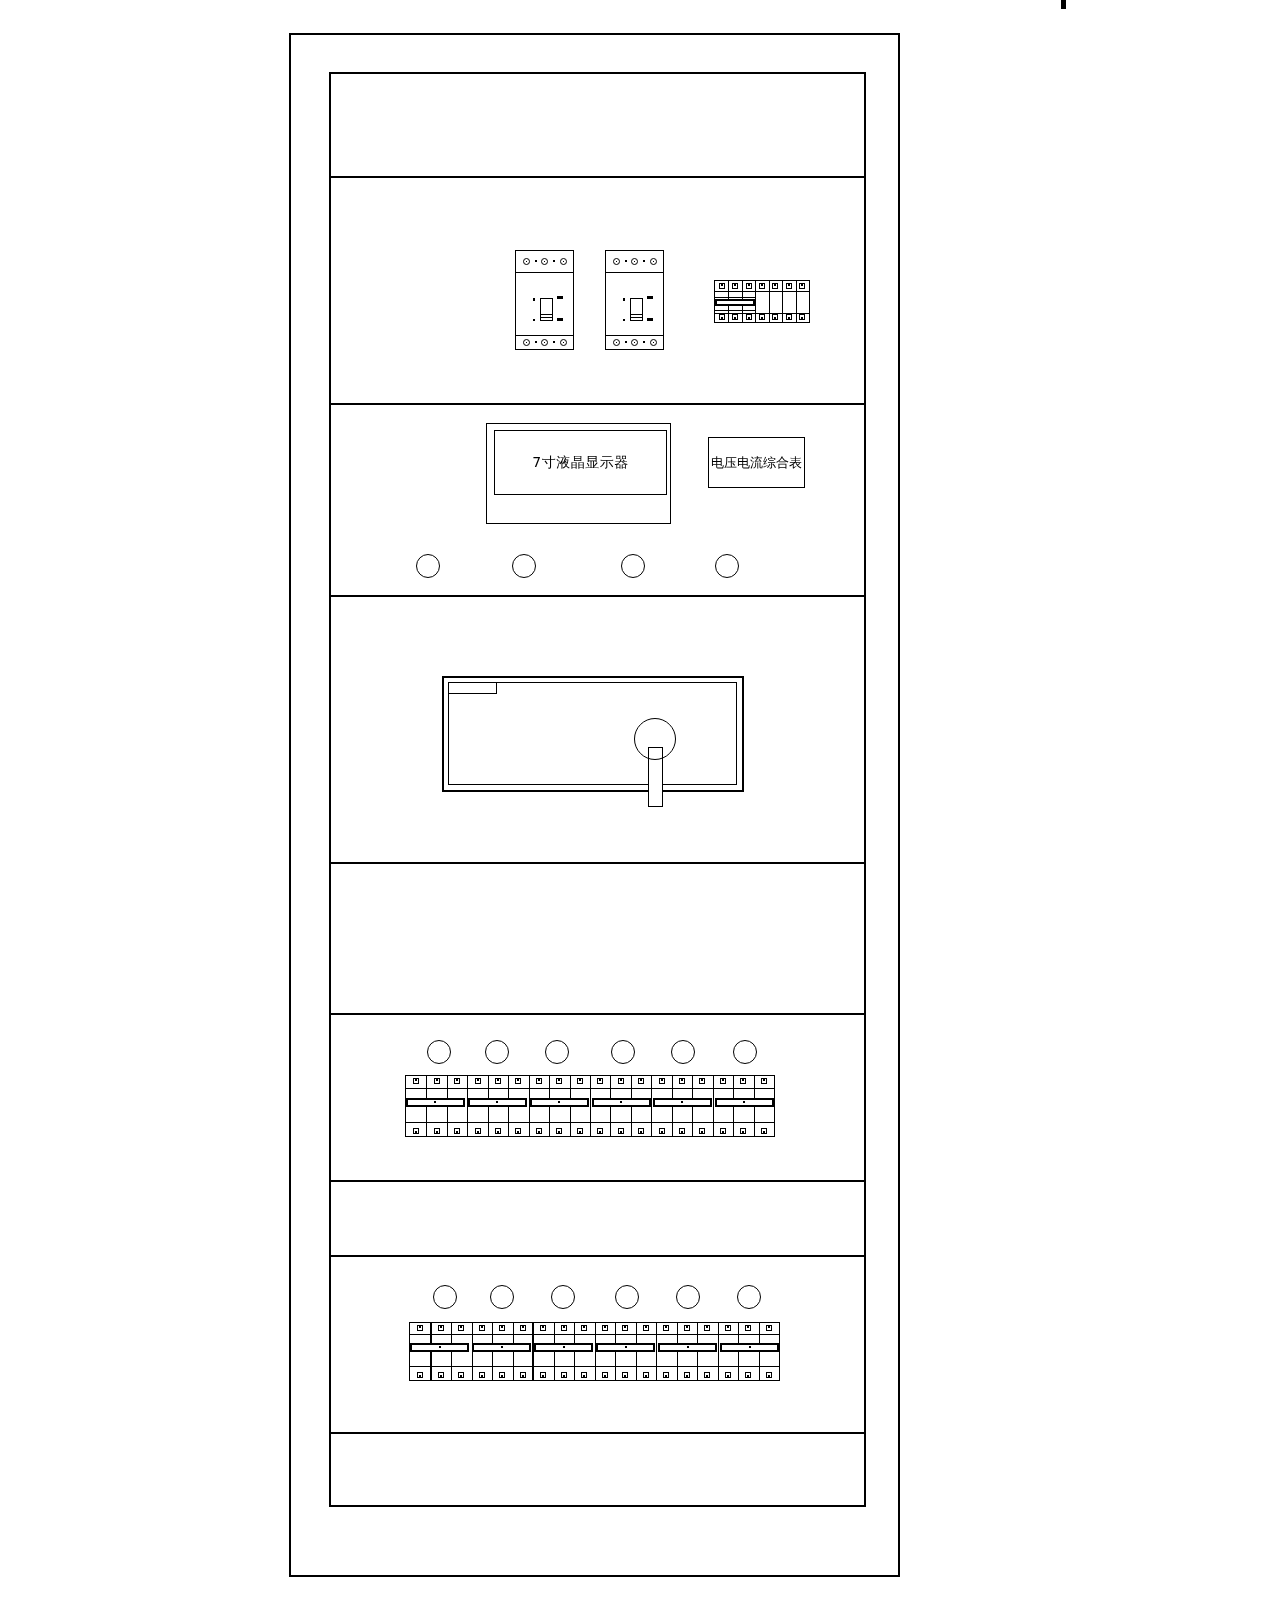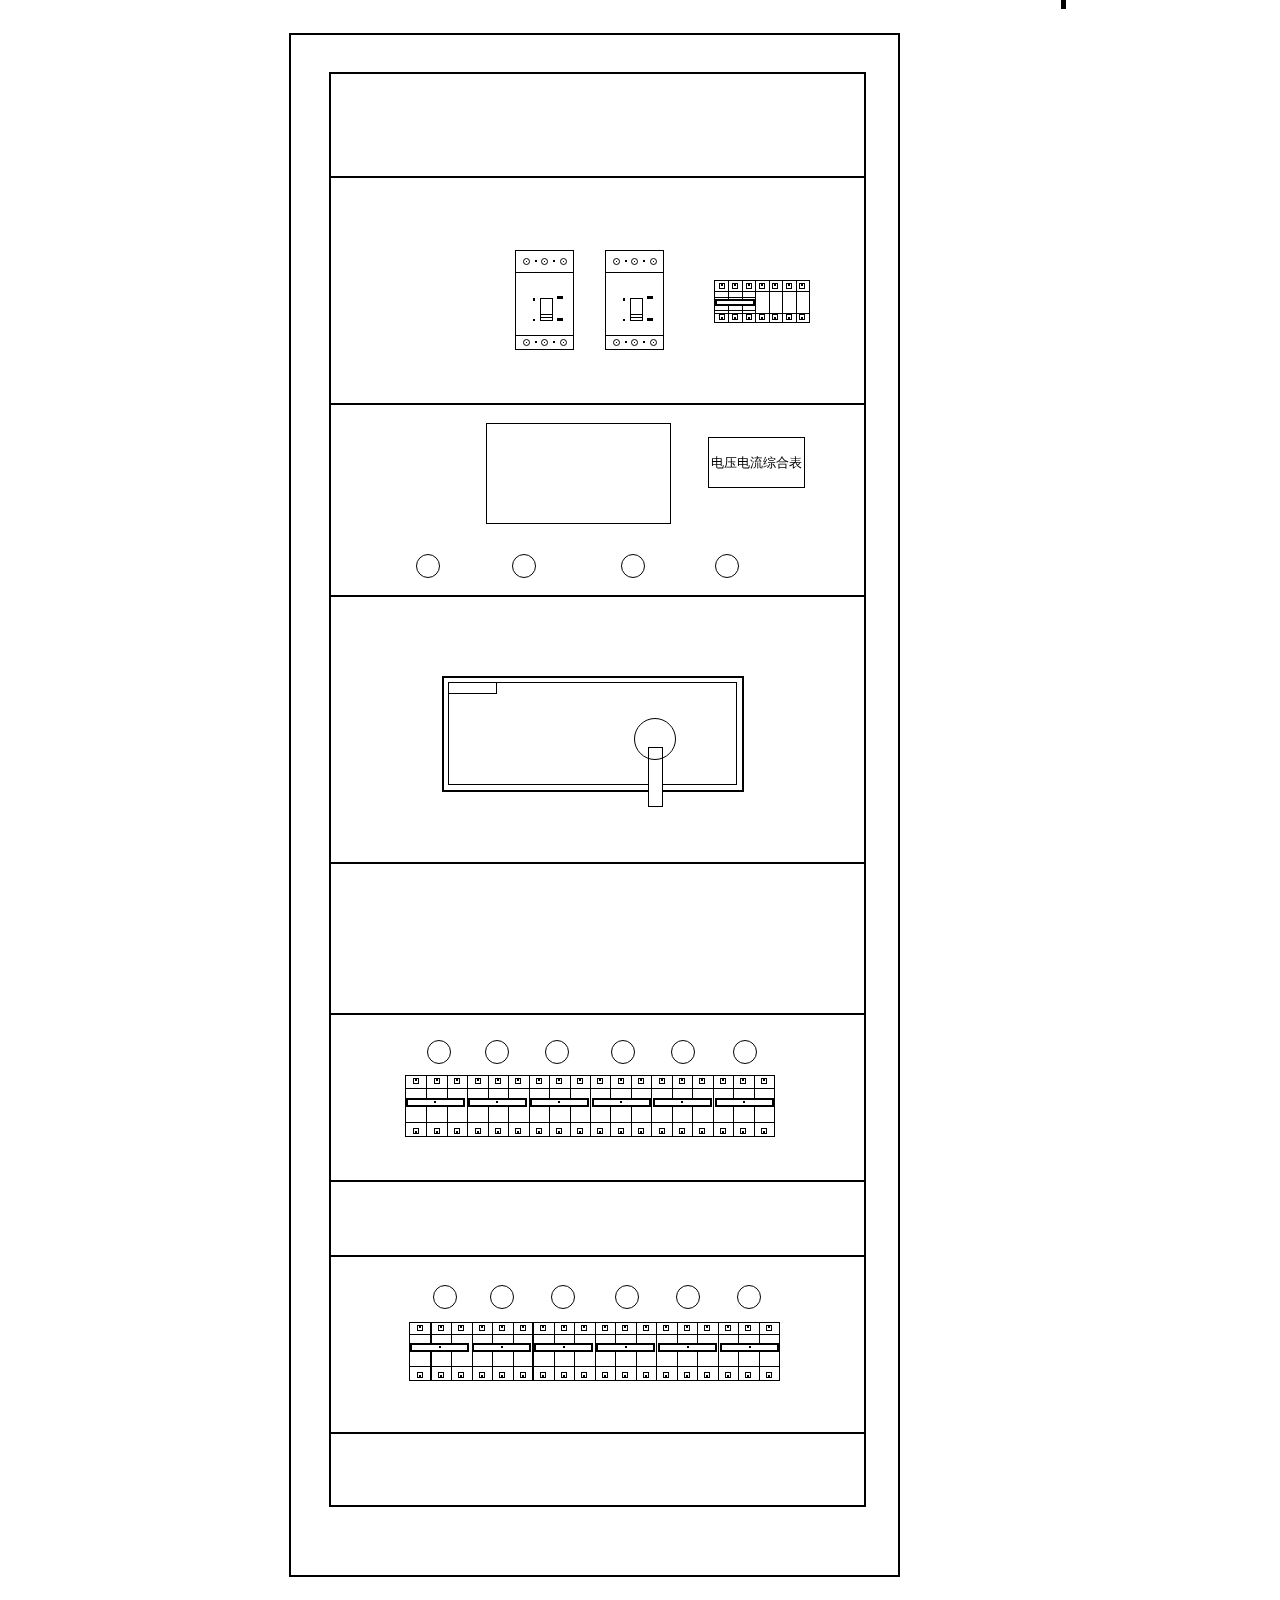--- a/index.html
+++ b/index.html
@@ -33,20 +33,23 @@
 <div id="canvas">
 
   <div class="abs fill" style="left:1061px;top:0;width:5px;height:9px;"></div>
 
   <div class="abs b2" style="left:289px;top:33px;width:611px;height:1544px;"></div>
 
   <div class="abs b2" style="left:329px;top:72px;width:537px;height:1435px;"></div>
 
   <div class="abs b1" style="left:486px;top:423px;width:185px;height:101px;"></div>
 
+  <div class="abs b1 label-box" style="left:494px;top:430px;width:173px;height:65px;">
+    <span class="lcd-text">7寸液晶显示器</span>
+  </div>
 
   <div class="abs b1 label-box" style="left:708px;top:437px;width:97px;height:51px;">
     <span class="meter-text">电压电流综合表</span>
   </div>
 
   <div class="abs b2" style="left:442px;top:676px;width:302px;height:116px;"></div>
   <div class="abs b1" style="left:448px;top:682px;width:289px;height:103px;"></div>
   <div class="abs b1" style="left:448px;top:682px;width:49px;height:12px;"></div>
   <div class="abs b1 whitebg" style="left:648px;top:747px;width:15px;height:60px;"></div>
   <div class="abs circ" style="left:634px;top:718px;width:42px;height:42px;"></div>

